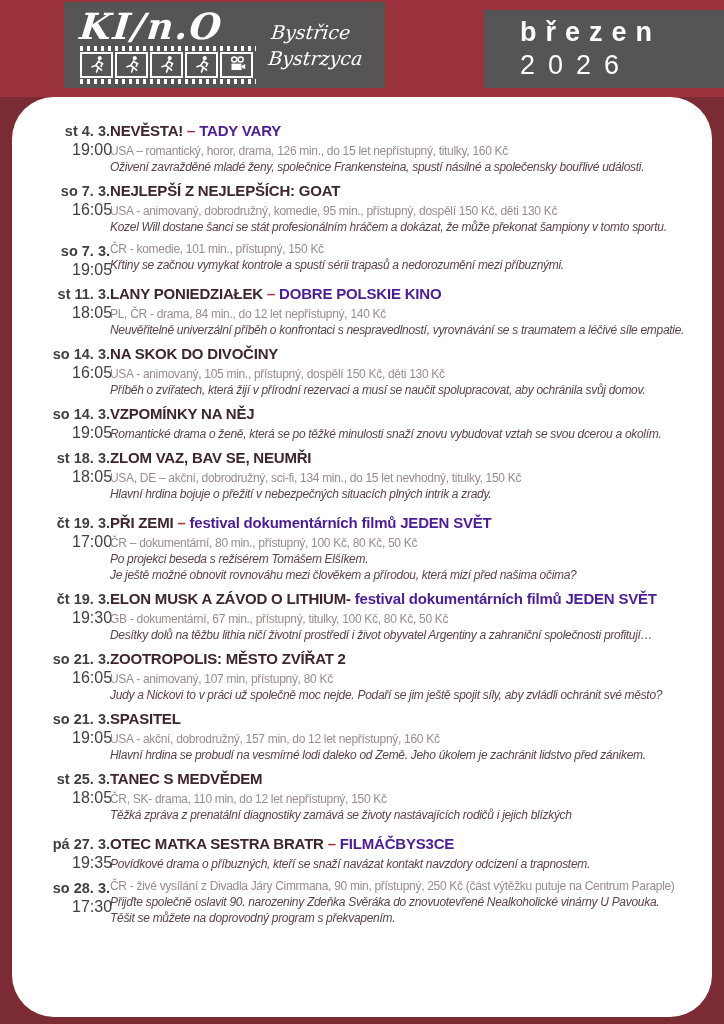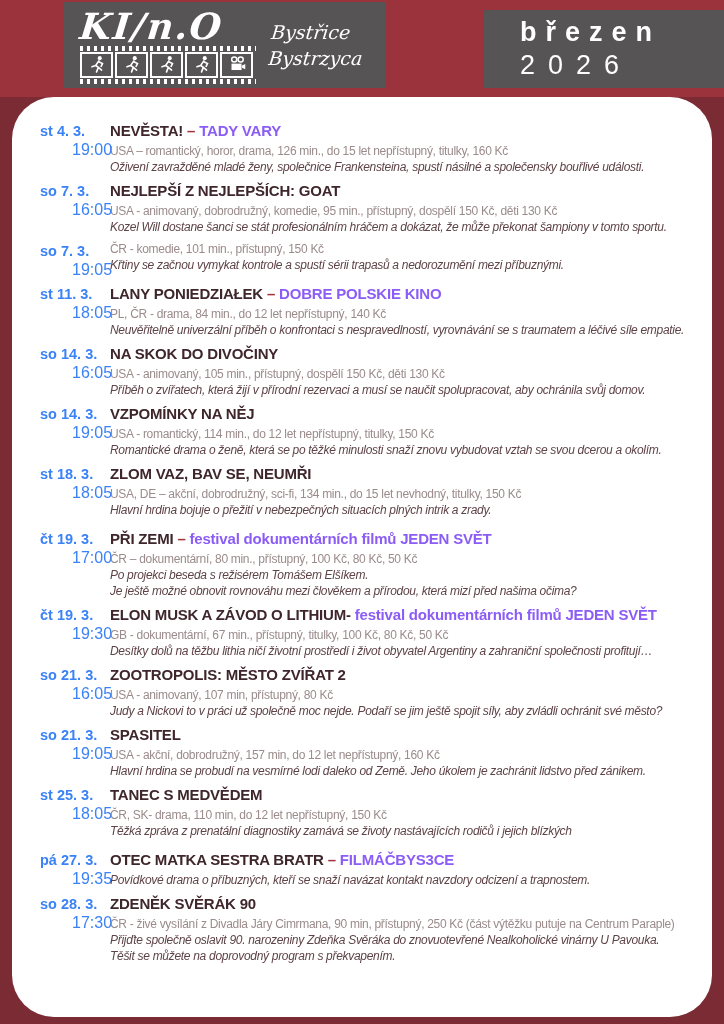--- a/index.html
+++ b/index.html
@@ -27,28 +27,28 @@
                color:#fff; display:flex; flex-direction:column; justify-content:center; padding-left:36px; }
   .month-name { font-size:27px; font-weight:bold; letter-spacing:9px; line-height:33px; }
   .month-year { font-size:27px; font-weight:normal; letter-spacing:13px; line-height:33px; }
 
   
   .card { position:absolute; left:12px; top:97px; width:700px; height:920px; background:#ffffff;
           border-radius:42px; padding:24px 18px 20px 28px; overflow:hidden; }
 
   .screening { display:grid; grid-template-columns:70px 1fr; margin-bottom:6px; }
   .screening.gap-before { margin-top:11px; }
-  .sc-left { color:#3b82f6; }
+  .sc-left { color:#404040;text-align:right; }
   .sc-date { font-size:14.5px; font-weight:bold; line-height:20px; white-space:nowrap; }
   .sc-time { font-size:16px; line-height:17px;margin-left:32px; }
   .sc-title { font-size:15px; font-weight:bold; line-height:20px; letter-spacing:-0.2px;
               margin-bottom:2px; white-space:nowrap; }
   .seg-dark { color:#3e262c; }
   .seg-red  { color:#a4303c; }
-  .seg-teal { color:#8b5cf6;text-align:center; }
+  .seg-teal { color:#4c1d95;text-align:center; }
   .sc-info { color:#9b8b8b; font-size:12px; line-height:16px; letter-spacing:-0.3px; white-space:nowrap; }
   .sc-desc p { color:#5e4347; font-size:12px; line-height:16px; letter-spacing:-0.3px; white-space:nowrap;font-style:italic; }
 </style>
 </head>
 <body>
 
 <div class="page">
 
   <div class="header-band">
 
@@ -177,21 +177,20 @@
     </div>
   </div>
 
   <div class="screening">
     <div class="sc-left">
       <div class="sc-date">so 14. 3.</div>
       <div class="sc-time">19:05</div>
     </div>
     <div class="sc-right">
       <div class="sc-title"><span class="seg-dark">VZPOMÍNKY NA NĚJ</span></div>
-      <div class="sc-info">USA - romantický, 114 min., do 12 let nepřístupný, titulky, 150 Kč</div>
       <div class="sc-desc">
               <p>Romantické drama o ženě, která se po těžké minulosti snaží znovu vybudovat vztah se svou dcerou a okolím.</p>
             </div>
     </div>
   </div>
 
   <div class="screening">
     <div class="sc-left">
       <div class="sc-date">st 18. 3.</div>
       <div class="sc-time">18:05</div>
@@ -288,21 +287,20 @@
             </div>
     </div>
   </div>
 
   <div class="screening">
     <div class="sc-left">
       <div class="sc-date">so 28. 3.</div>
       <div class="sc-time">17:30</div>
     </div>
     <div class="sc-right">
-      <div class="sc-title"><span class="seg-dark">ZDENĚK SVĚRÁK 90</span></div>
       <div class="sc-info">ČR - živé vysílání z Divadla Járy Cimrmana, 90 min, přístupný, 250 Kč (část výtěžku putuje na Centrum Paraple)</div>
       <div class="sc-desc">
               <p>Přijďte společně oslavit 90. narozeniny Zdeňka Svěráka do znovuotevřené Nealkoholické vinárny U Pavouka.</p>
               <p>Těšit se můžete na doprovodný program s překvapením.</p>
             </div>
     </div>
   </div>
 </div>
   </div>
 

